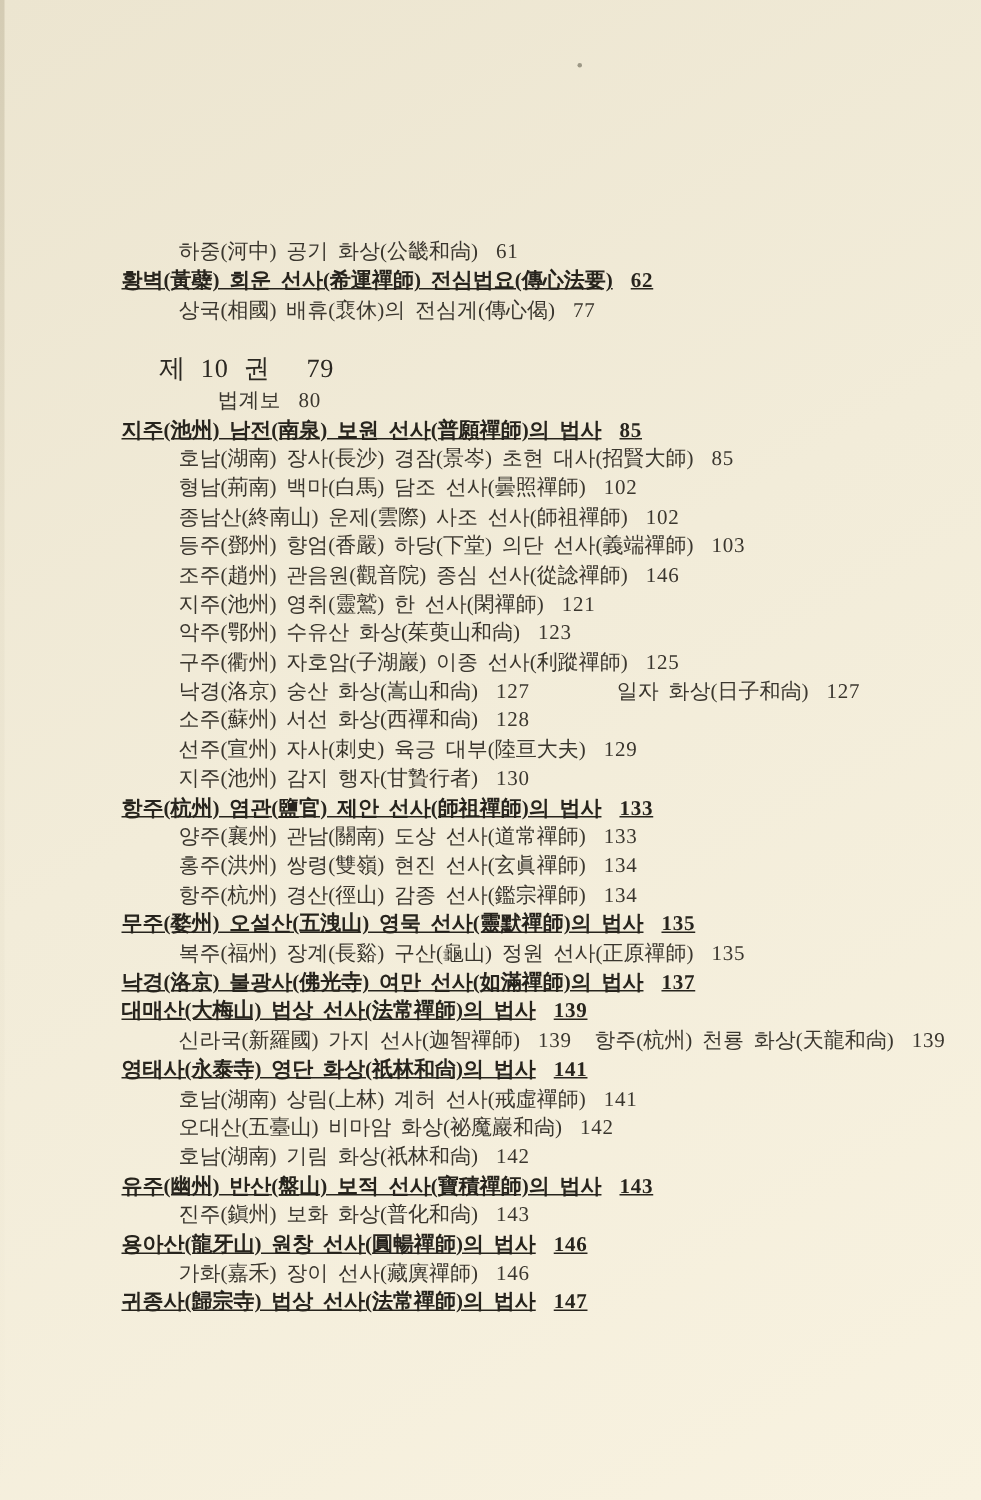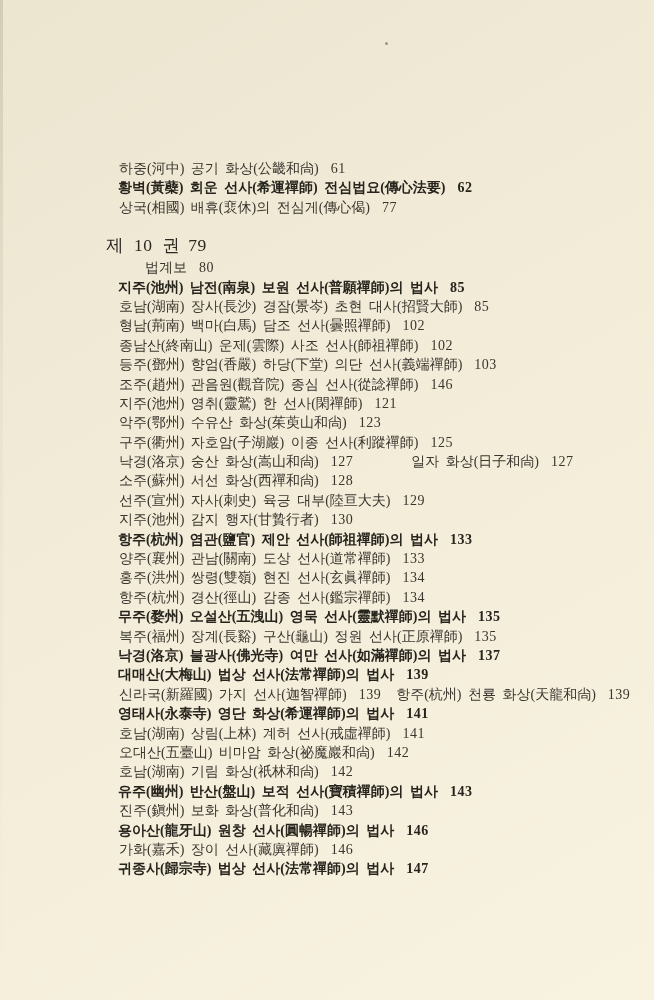--- a/index.html
+++ b/index.html
@@ -21,27 +21,27 @@
     position:absolute;left:385px;top:42px;width:3px;height:3px;border-radius:50%;
     background:rgba(90,85,70,.55);
   }
   .toc{
     position:absolute;top:159px;left:0;right:2px;
     font-size:14px;line-height:19.4px;color:#3a362e;
     word-spacing:3px;
   }
   .line{height:19.4px;white-space:nowrap;padding-left:119px;}
   .line.plain{padding-left:101px;margin-left:44px;}
-  .line.head{padding-left:118px;font-weight:bold;color:#27241d;}
+  .line.head{padding-left:81px;font-weight:bold;color:#27241d;text-decoration:underline;}
   .line.section{
     padding-left:106px;height:26px;line-height:26px;margin-top:15px;
     font-size:17.5px;color:#2b2822;word-spacing:5px;letter-spacing:.5px;
   }
   .pg{margin-left:12px;letter-spacing:.5px;}
-  .section .pg{margin-left:8px;}
+  .section .pg{margin-left:24px;}
   .t2{display:inline-block;}
 </style>
 </head>
 <body>
 
 <div class="page">
   <div class="speck"></div>
   <div class="toc">
       <div class="line sub"><span>하중(河中) 공기 화상(公畿和尙)</span><span class="pg">61</span></div>
       <div class="line head"><span>황벽(黃蘗) 회운 선사(希運禪師) 전심법요(傳心法要)</span><span class="pg">62</span></div>
@@ -63,21 +63,21 @@
       <div class="line sub"><span>지주(池州) 감지 행자(甘贄行者)</span><span class="pg">130</span></div>
       <div class="line head"><span>항주(杭州) 염관(鹽官) 제안 선사(師祖禪師)의 법사</span><span class="pg">133</span></div>
       <div class="line sub"><span>양주(襄州) 관남(關南) 도상 선사(道常禪師)</span><span class="pg">133</span></div>
       <div class="line sub"><span>홍주(洪州) 쌍령(雙嶺) 현진 선사(玄眞禪師)</span><span class="pg">134</span></div>
       <div class="line sub"><span>항주(杭州) 경산(徑山) 감종 선사(鑑宗禪師)</span><span class="pg">134</span></div>
       <div class="line head"><span>무주(婺州) 오설산(五洩山) 영묵 선사(靈默禪師)의 법사</span><span class="pg">135</span></div>
       <div class="line sub"><span>복주(福州) 장계(長谿) 구산(龜山) 정원 선사(正原禪師)</span><span class="pg">135</span></div>
       <div class="line head"><span>낙경(洛京) 불광사(佛光寺) 여만 선사(如滿禪師)의 법사</span><span class="pg">137</span></div>
       <div class="line head"><span>대매산(大梅山) 법상 선사(法常禪師)의 법사</span><span class="pg">139</span></div>
       <div class="line sub"><span>신라국(新羅國) 가지 선사(迦智禪師)</span><span class="pg">139</span><span class="t2" style="margin-left: 15px;">항주(杭州) 천룡 화상(天龍和尙)</span><span class="pg">139</span></div>
-      <div class="line head"><span>영태사(永泰寺) 영단 화상(希運禪師)의 법사</span><span class="pg">141</span></div>
+      <div class="line head"><span>영태사(永泰寺) 영단 화상(祇林和尙)의 법사</span><span class="pg">141</span></div>
       <div class="line sub"><span>호남(湖南) 상림(上林) 계허 선사(戒虛禪師)</span><span class="pg">141</span></div>
       <div class="line sub"><span>오대산(五臺山) 비마암 화상(祕魔巖和尙)</span><span class="pg">142</span></div>
       <div class="line sub"><span>호남(湖南) 기림 화상(祇林和尙)</span><span class="pg">142</span></div>
       <div class="line head"><span>유주(幽州) 반산(盤山) 보적 선사(寶積禪師)의 법사</span><span class="pg">143</span></div>
       <div class="line sub"><span>진주(鎭州) 보화 화상(普化和尙)</span><span class="pg">143</span></div>
       <div class="line head"><span>용아산(龍牙山) 원창 선사(圓暢禪師)의 법사</span><span class="pg">146</span></div>
       <div class="line sub"><span>가화(嘉禾) 장이 선사(藏廙禪師)</span><span class="pg">146</span></div>
       <div class="line head"><span>귀종사(歸宗寺) 법상 선사(法常禪師)의 법사</span><span class="pg">147</span></div>
     </div>
 </div>

